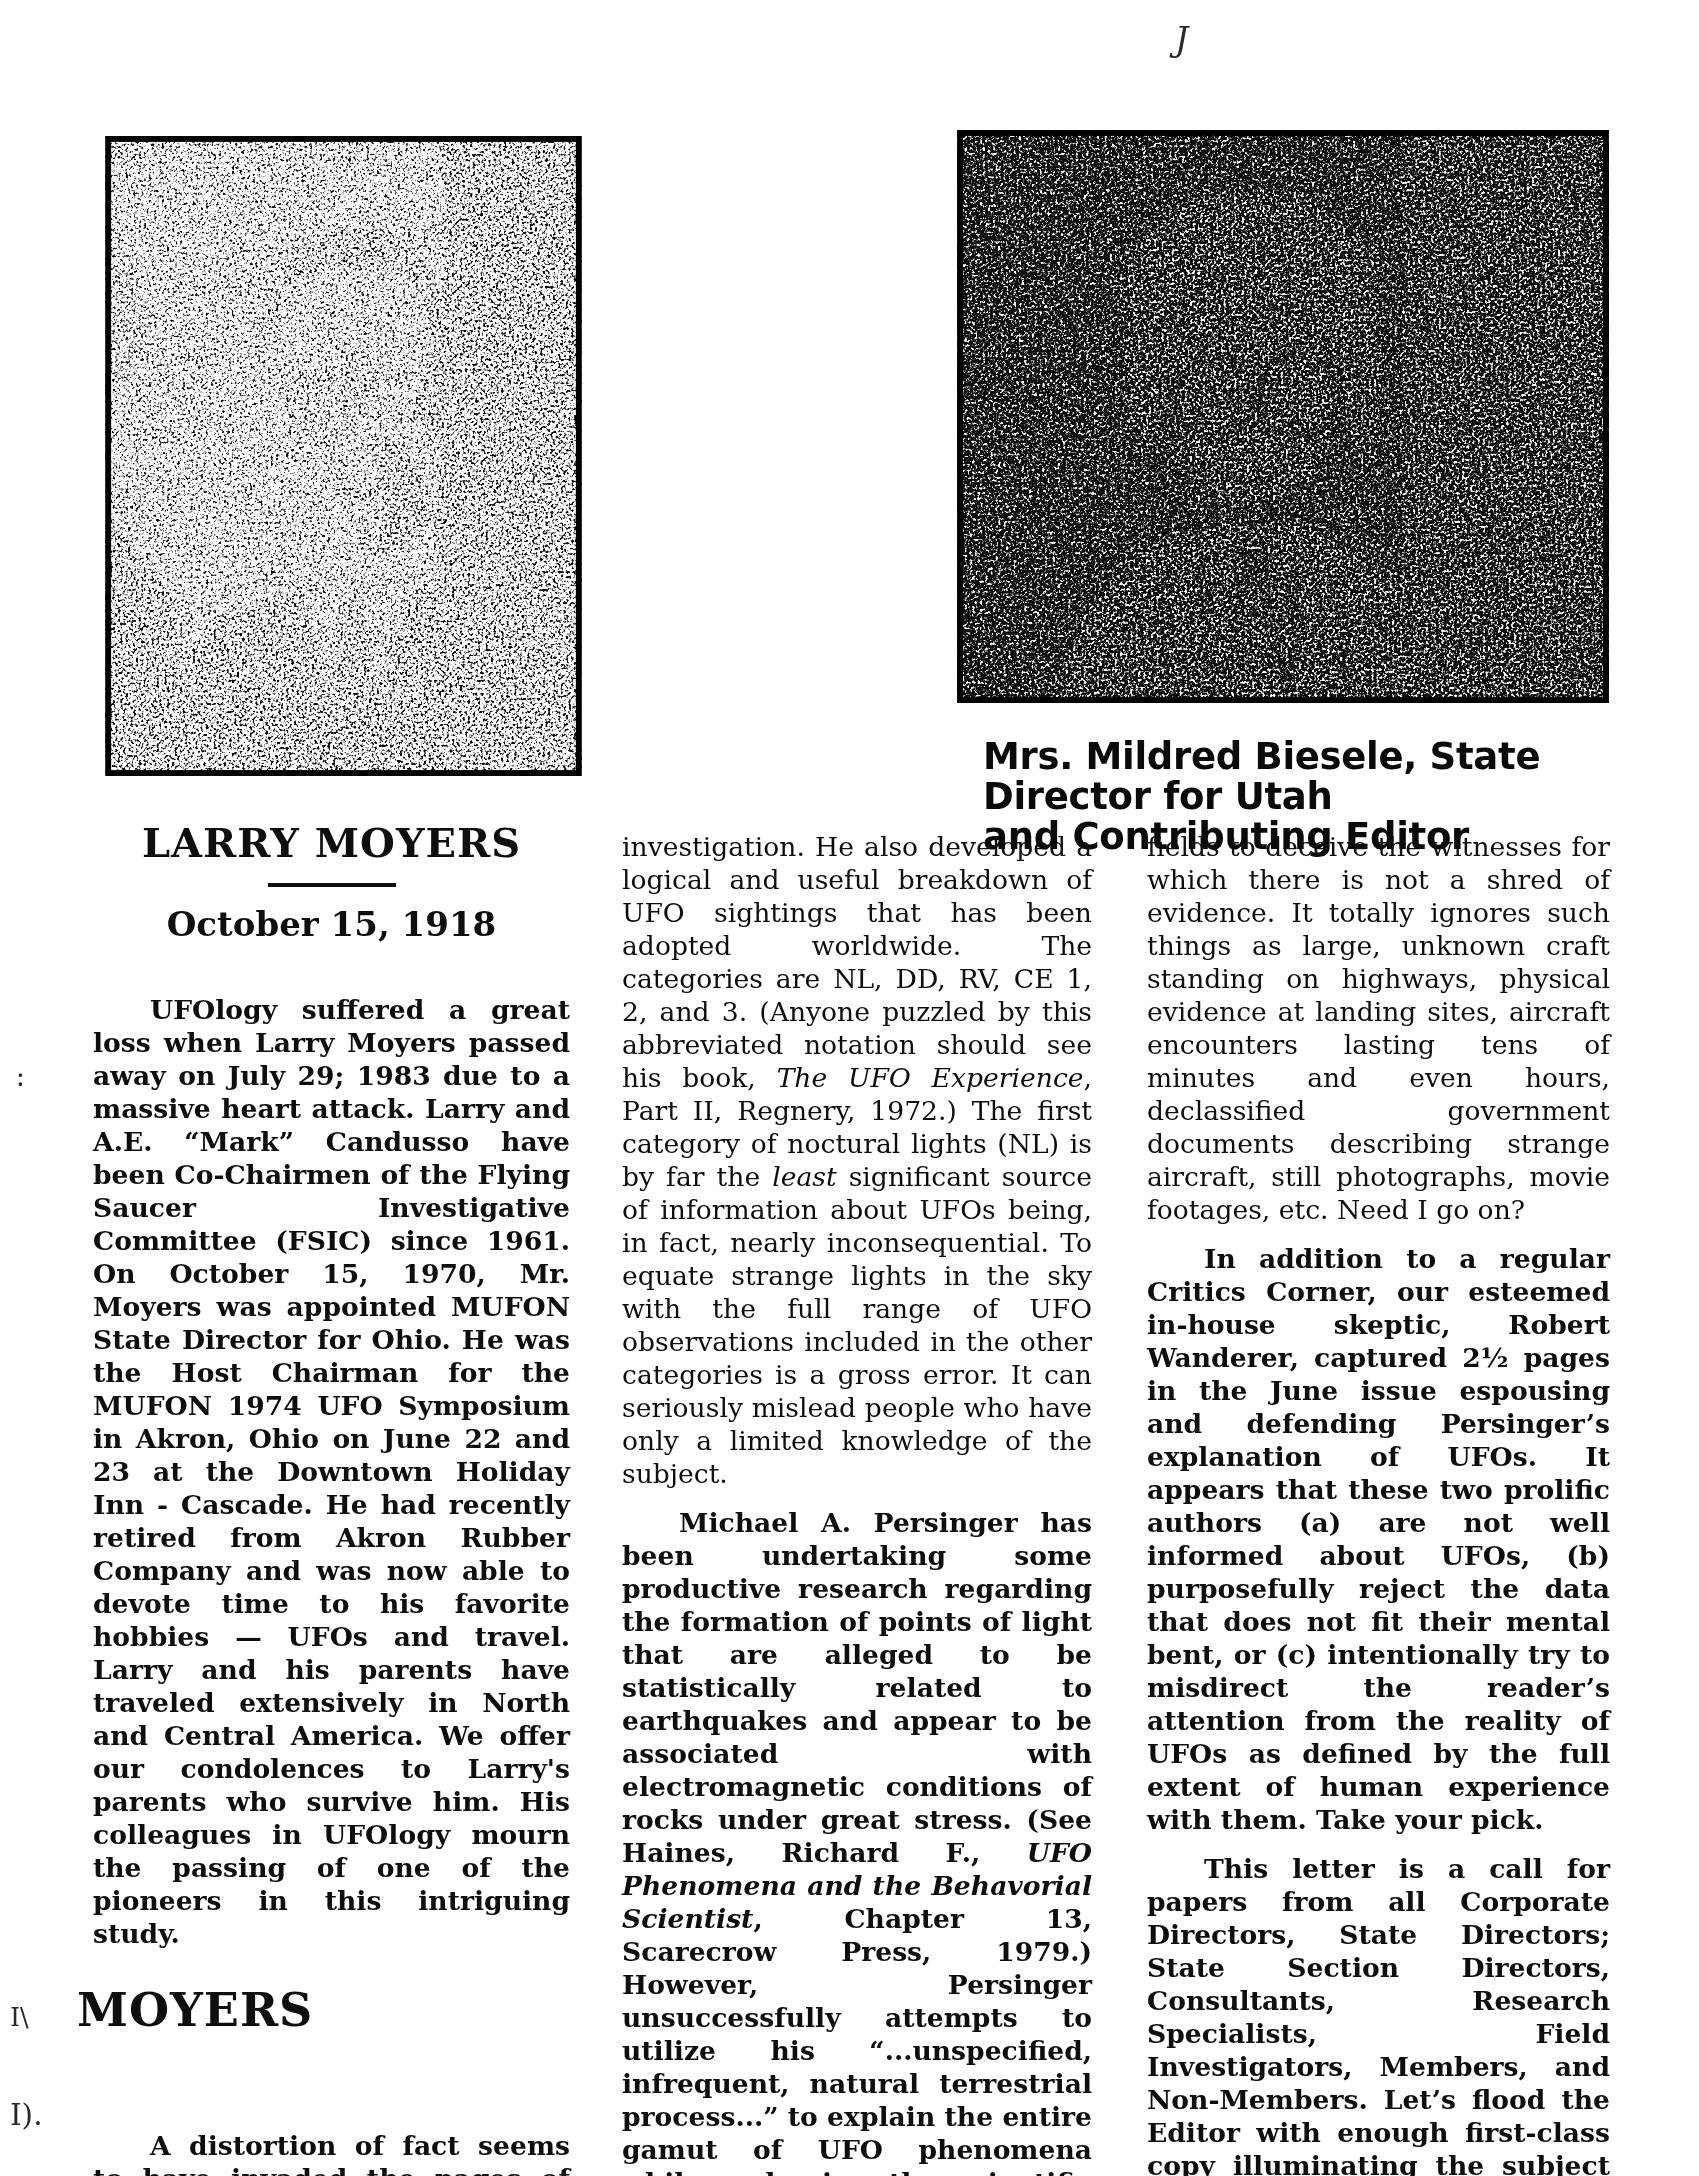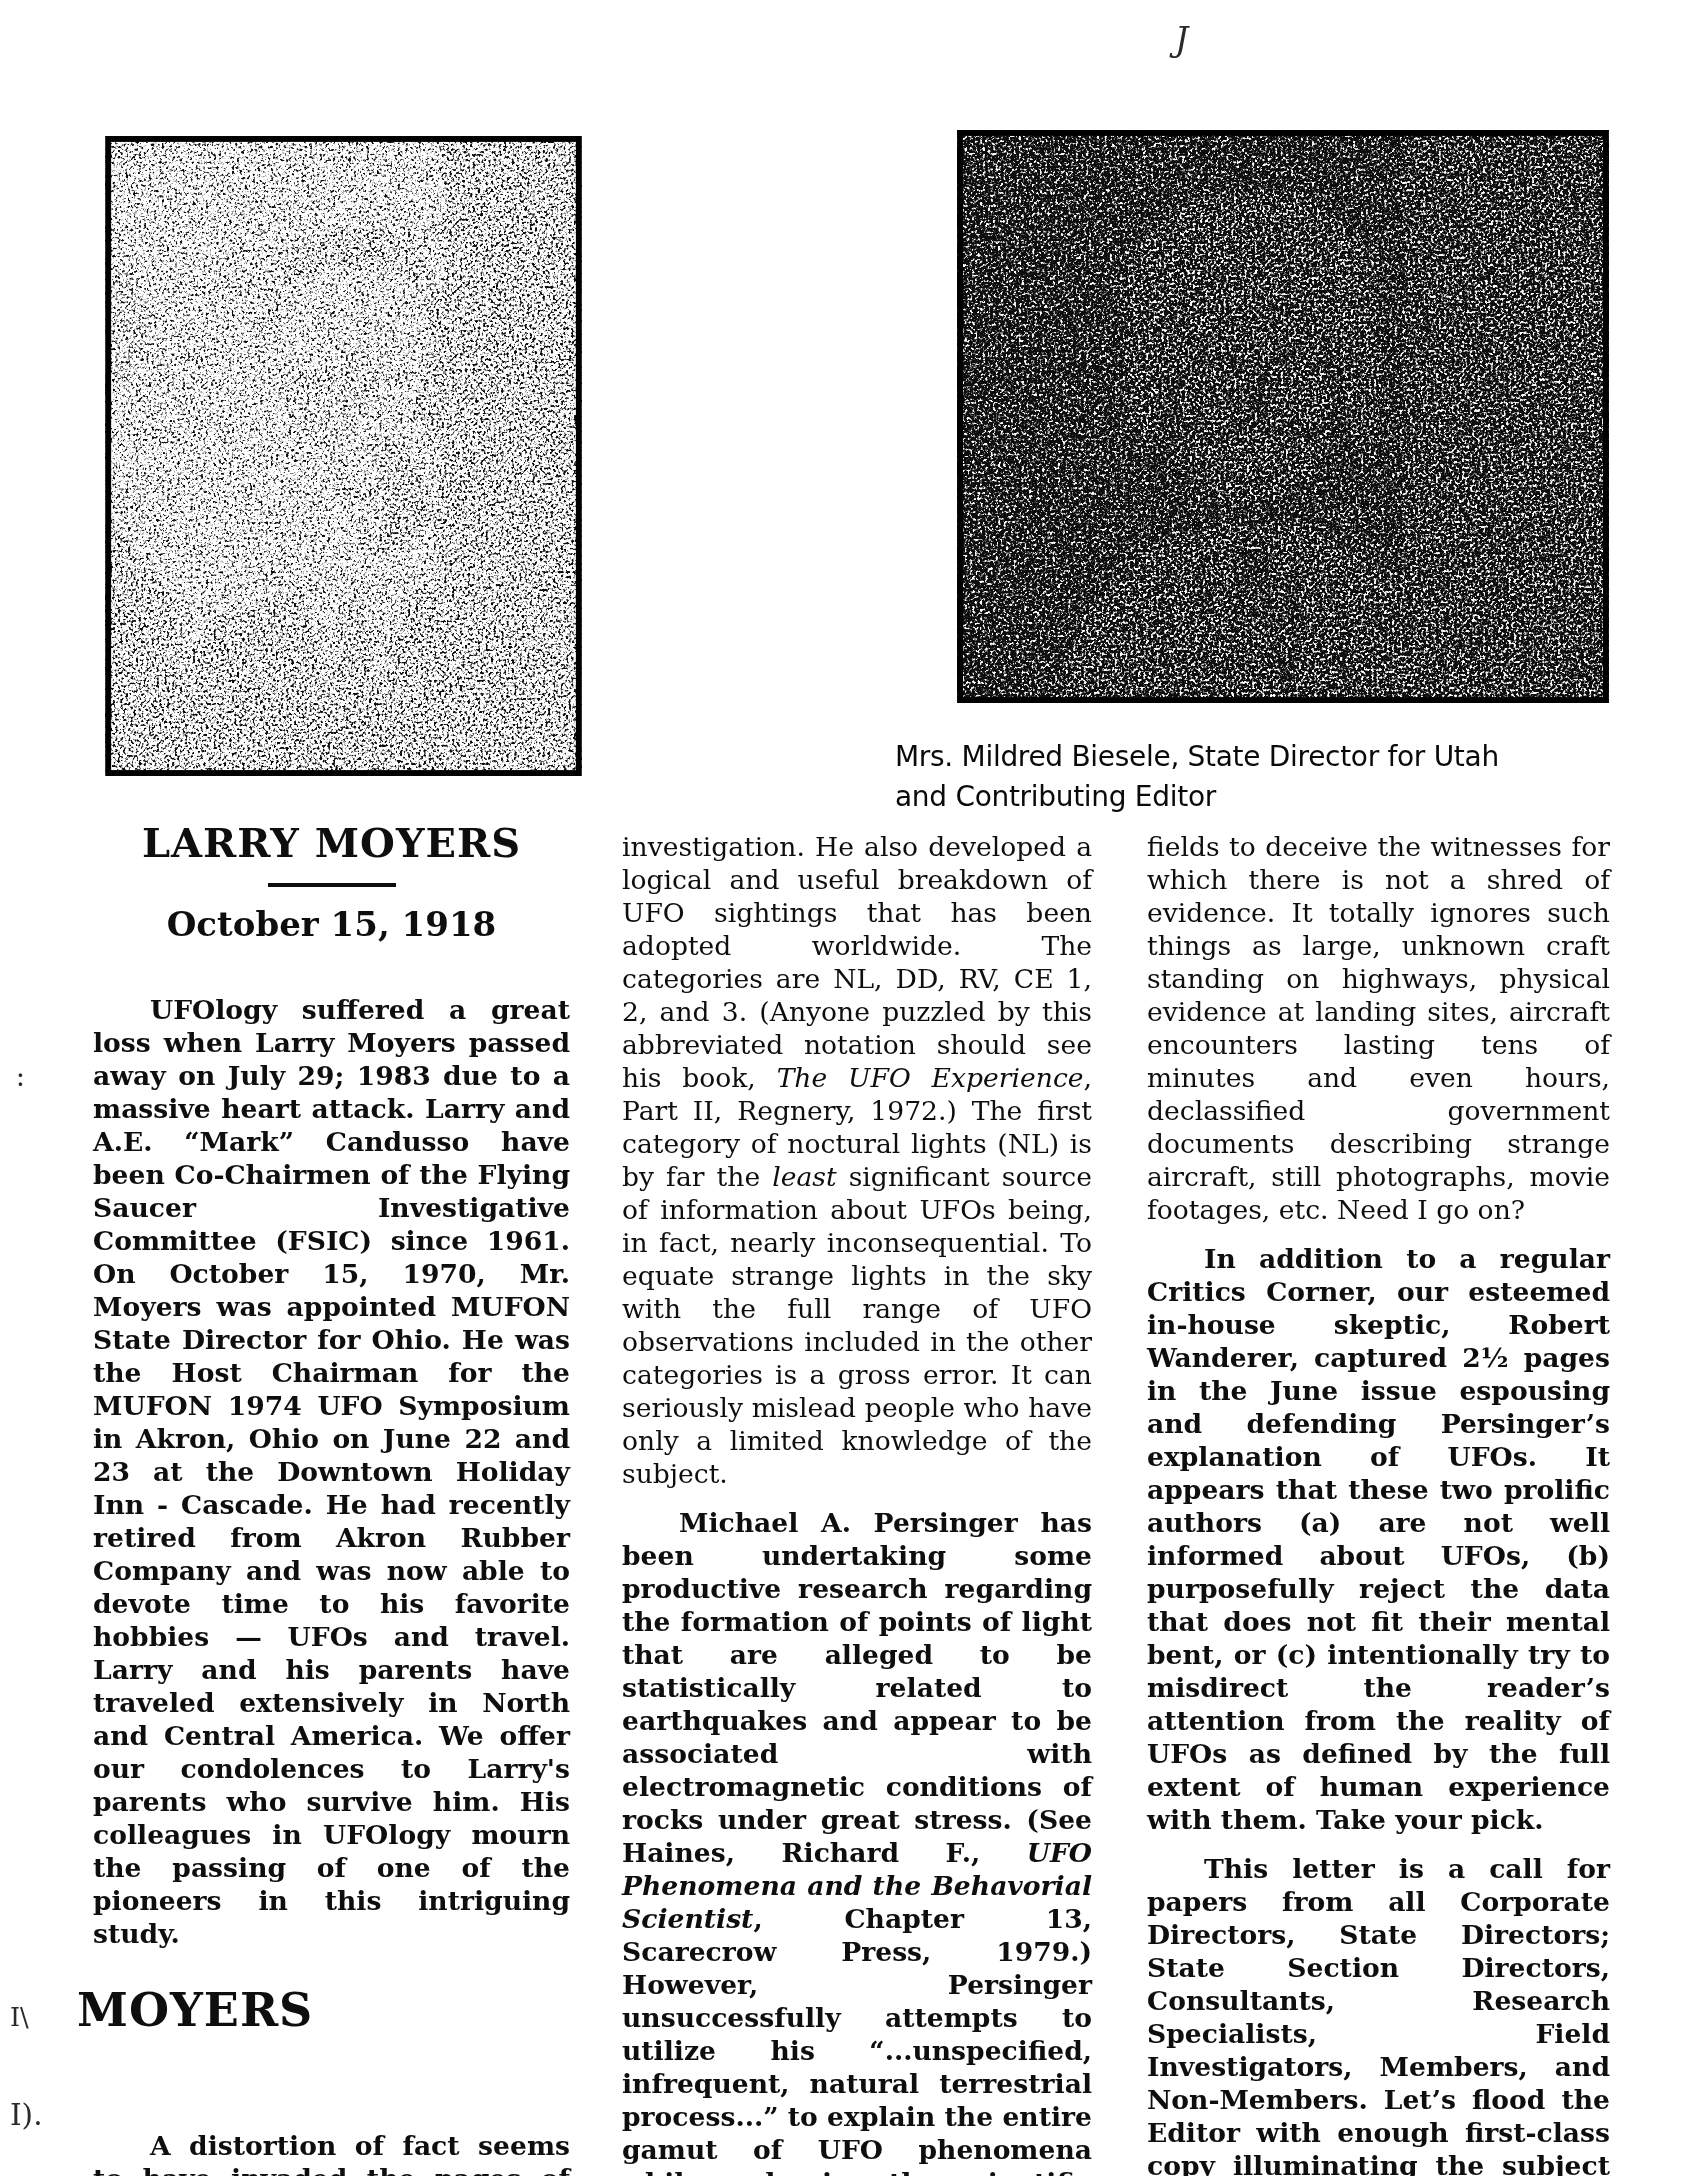--- a/index.html
+++ b/index.html
@@ -4,23 +4,23 @@
 <style>
   html,body{margin:0;padding:0;background:#e8e8e8;}
   .page{
     position:relative;width:1699px;height:2176px;background:#ffffff;
     font-family:"DejaVu Serif", serif;color:#0e0e0e;overflow:hidden;
   }
   .photo{position:absolute;display:block;}
   .photo-left{left:105px;top:136px;}
   .photo-right{left:957px;top:130px;}
   .caption{
-    position:absolute;left:895px;top:737px;width:709px;
-    font-family:"DejaVu Sans", sans-serif;font-weight:normal;
-    font-size:28px;line-height:40px;color:#0a0a0a;letter-spacing:-0.3px;
+    position:absolute;left:983px;top:737px;width:709px;
+    font-family:"DejaVu Sans", sans-serif;font-weight:bold;
+    font-size:37px;line-height:40px;color:#0a0a0a;letter-spacing:-0.3px;
   }
   .col{position:absolute;font-size:26.6px;line-height:33px;text-align:justify;}
   .col-1{left:77px;top:810px;width:509px;}
   .col-2{left:606px;top:814px;width:502px;}
   .col-3{left:1131px;top:814px;width:495px;}
   .col p{margin:16px;text-align:justify;}
   p.indent{text-indent:57px;font-weight:bold;}
   .obit-title{font-size:40px;font-weight:bold;text-align:center;letter-spacing:1px;line-height:49px;margin:8px;}
   .divider{width:128px;height:3.9px;background:#0e0e0e;margin:15.8px auto 11.8px;}
   .dates{font-size:34px;font-weight:bold;text-align:center;line-height:43px;margin:16px;}

